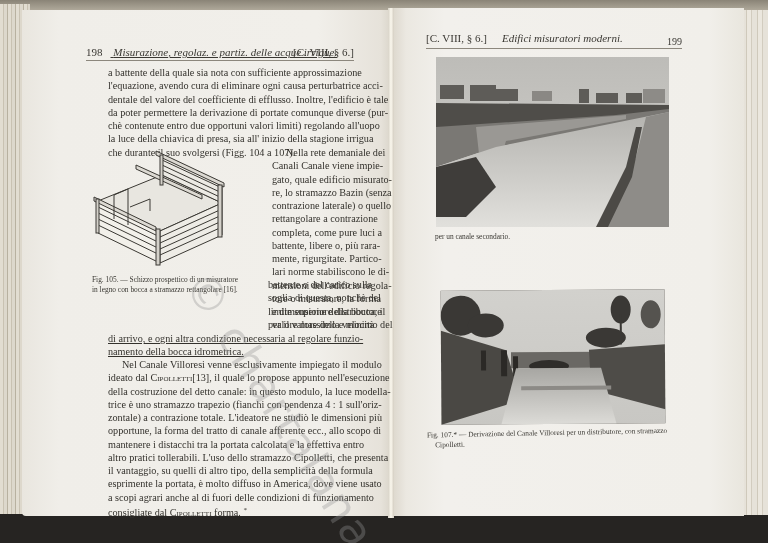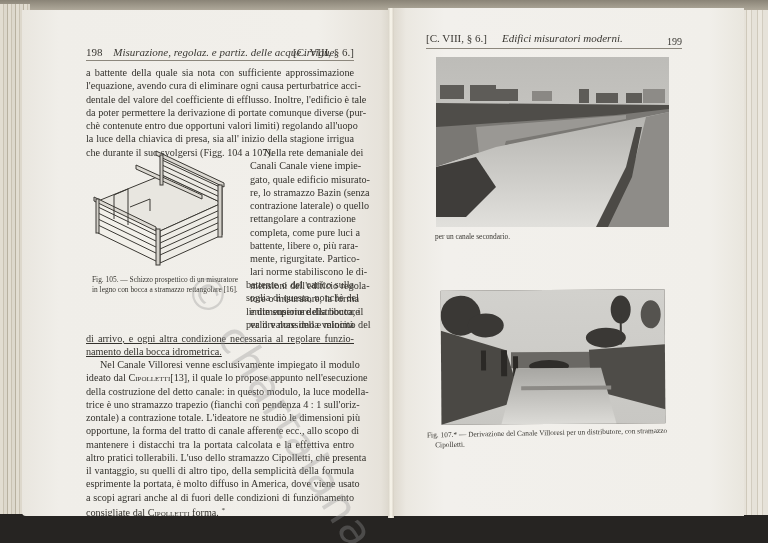--- a/index.html
+++ b/index.html
@@ -24,37 +24,37 @@
     background: linear-gradient(90deg, #e9e6df 0%, #f0eee9 10%, #f1efea 80%, #e6e2da 97%, #d9d4c9 100%);
     border-radius: 0 0 0 4px;
   }
   .page-right { left: 392px; top: 8px; width: 352px; height: 508px;
     background: linear-gradient(90deg, #dcd7cc 0%, #ebe8e1 4%, #f2f0ec 15%, #f1efea 90%, #e9e6de 100%);
   }
   .gutter { position: absolute; left: 388px; top: 8px; width: 6px; height: 510px;
     background: linear-gradient(90deg, #d6d1c6, #fbf8ee, #d3cdc1); }
   .bottom-curve { position: absolute; left: 0; top: 505px; width: 768px; height: 38px; background: #262422; }
 
-  .running-head { position: absolute; font-size: 11px; white-space: nowrap; color: #3a3833; }
+  .running-head { position: absolute; font-size: 11px; white-space: nowrap; color: #3a3833; text-decoration: underline; }
   .rh-left { left: 86px; top: 46px; width: 268px; border-bottom: 1px solid #8c877d; padding-bottom: 2px; }
   .rh-right { left: 426px; top: 32px; width: 256px; border-bottom: 1px solid #8c877d; padding-bottom: 2px; }
   .pnum { display: inline-block; margin-right: 8px; }
   .rh-title { font-style: italic; }
   .rh-sec { position: absolute; }
   .rh-left .rh-sec { right: 0; top: 0; }
   .rh-right .rh-sec { left: 0; top: 0; }
   .rh-right .rh-title { position: absolute; left: 76px; top: 0; }
   .rh-right .pnum { position: absolute; right: 0; top: 4px; margin: 0; font-size: 10px; }
 
   .body-text { position: absolute; font-size: 10.2px; line-height: 13.25px; text-align: justify; color: #33312c; }
   .para-1 { left: 86px; top: 66px; width: 268px; }
   .para-2 { left: 250px; top: 146px; width: 104px; }
   .para-3 { left: 86px; top: 332px; width: 268px; text-decoration: underline; }
   .para-4 { left: 86px; top: 358px; width: 268px; }
-  .line { display: block; white-space: nowrap; text-align-last: justify; }
+  .line { display: block; white-space: nowrap; text-align-last: justify; margin-left: 22px; }
   .line.last { text-align-last: left; }
   .indent { padding-left: 14px; }
   .sc { font-variant: small-caps; }
 
   .figure-drawing { position: absolute; left: 90px; top: 145px; width: 140px; height: 125px; }
   .caption { position: absolute; font-size: 7.4px; line-height: 10px; color: #3a3833; }
   .cap-105 { left: 92px; top: 275px; width: 146px; }
   .cap-106 { left: 427px; top: 232px; width: 250px; }
   .cap-107 { left: 427px; top: 428px; width: 256px; transform: rotate(-1.1deg); }
 

